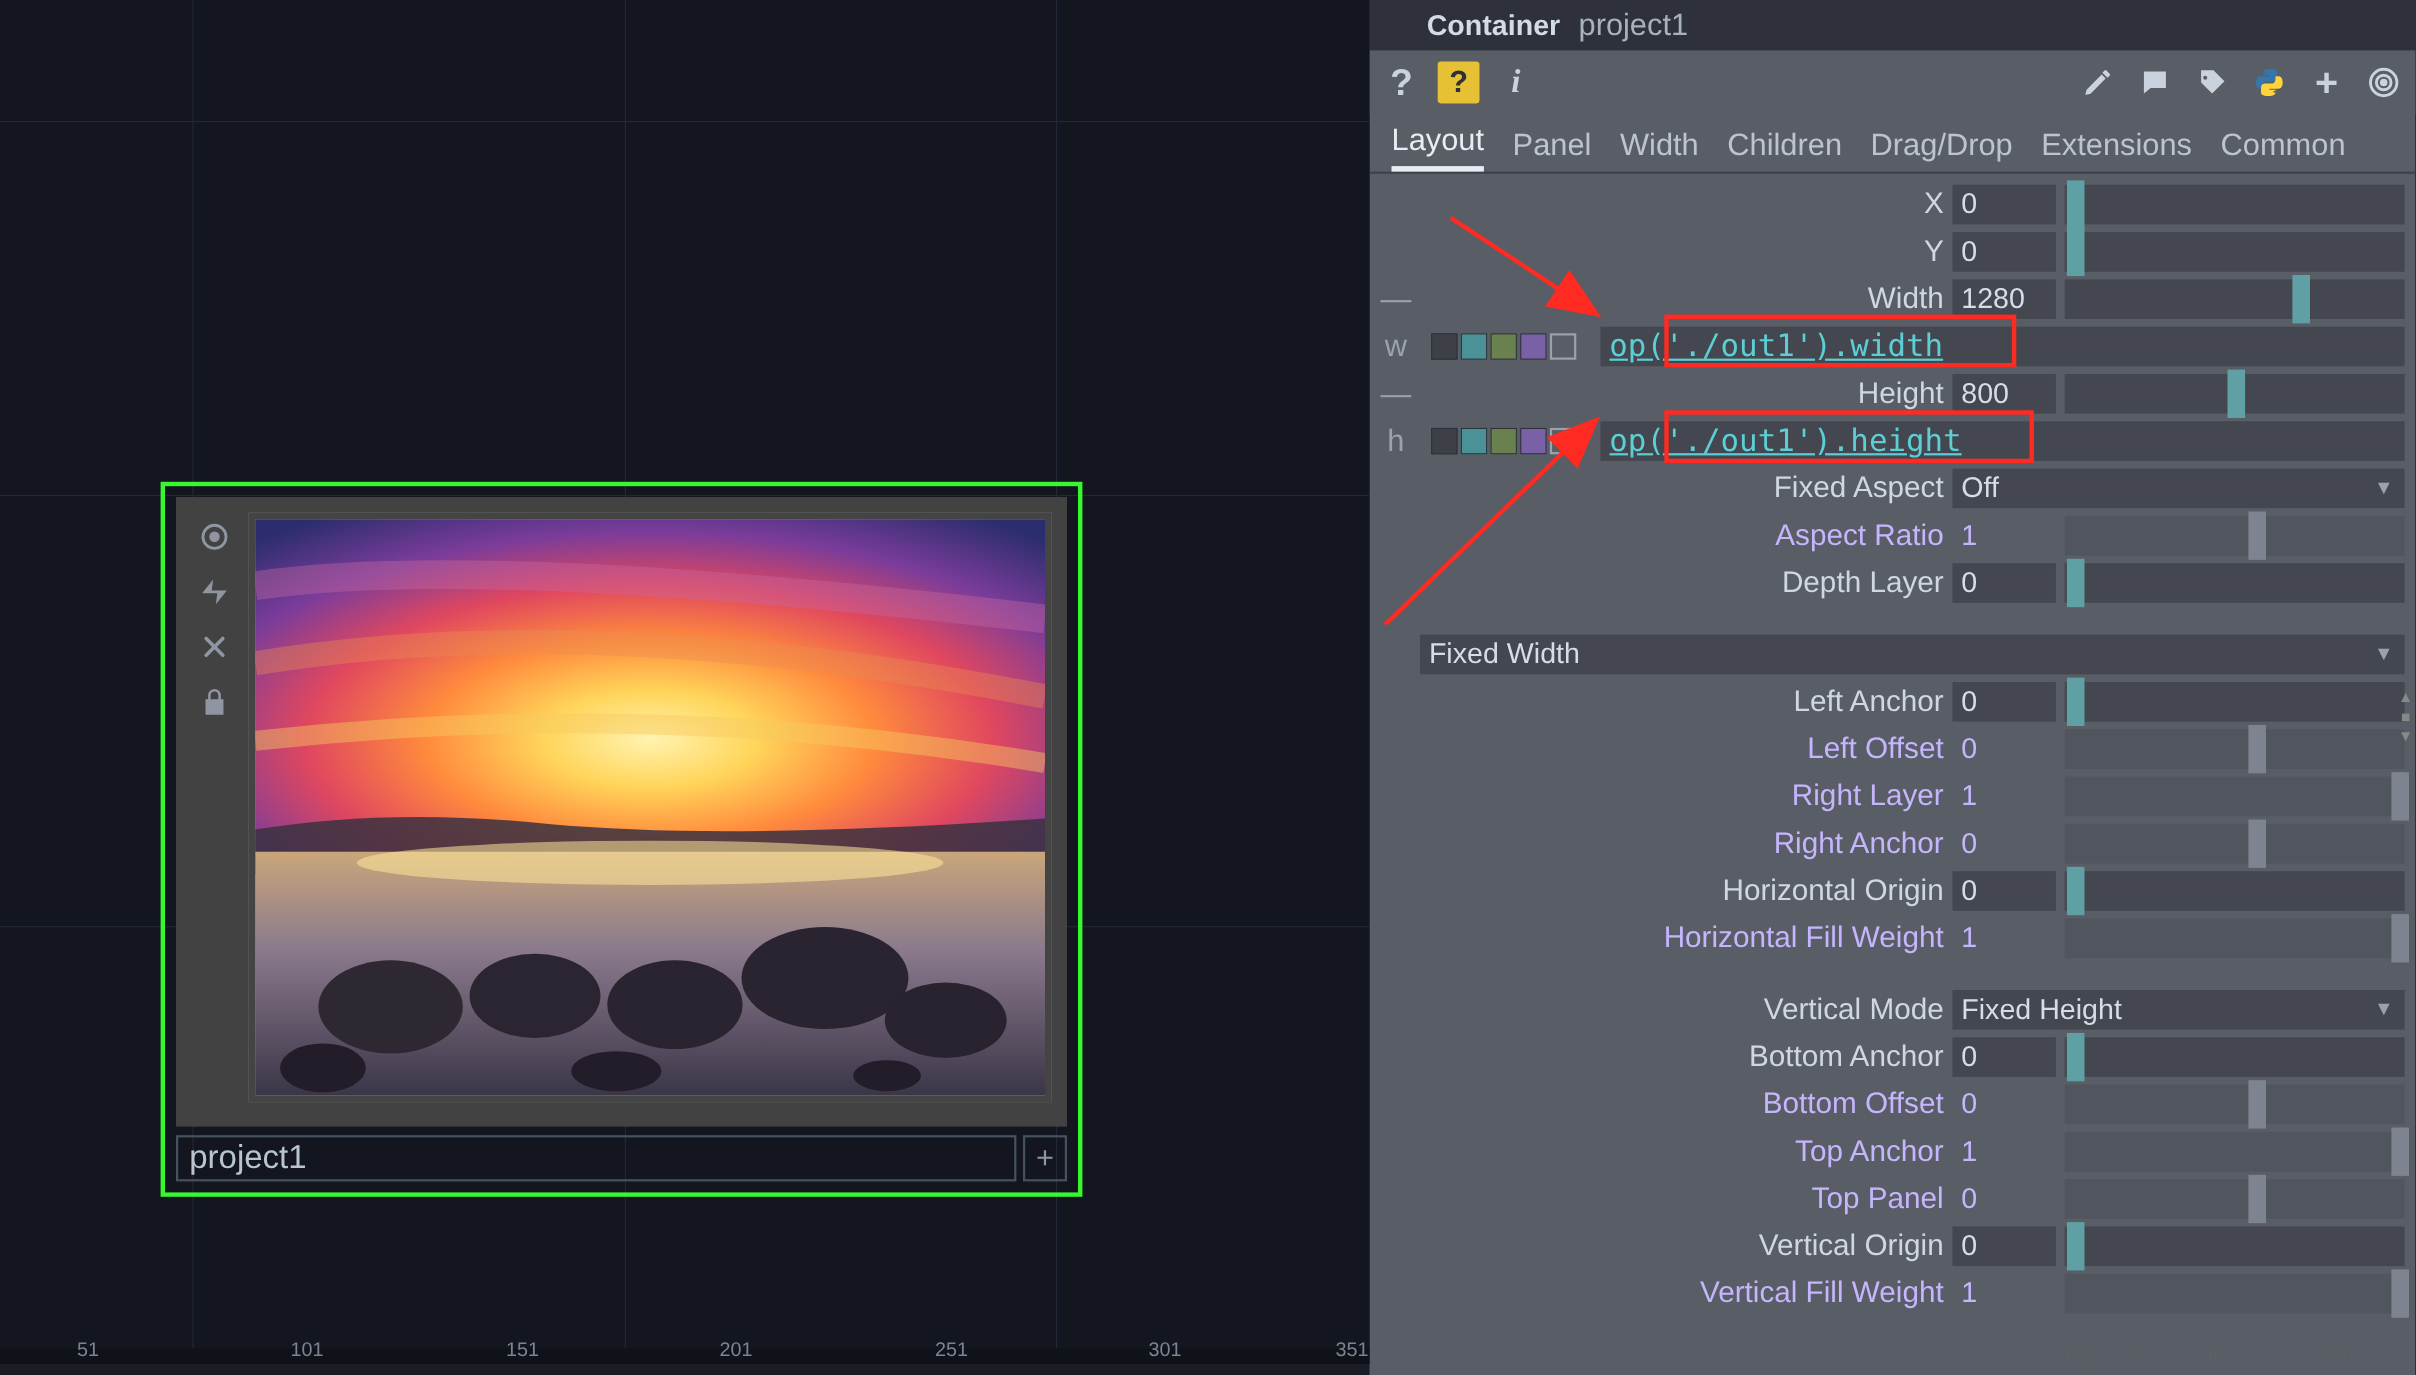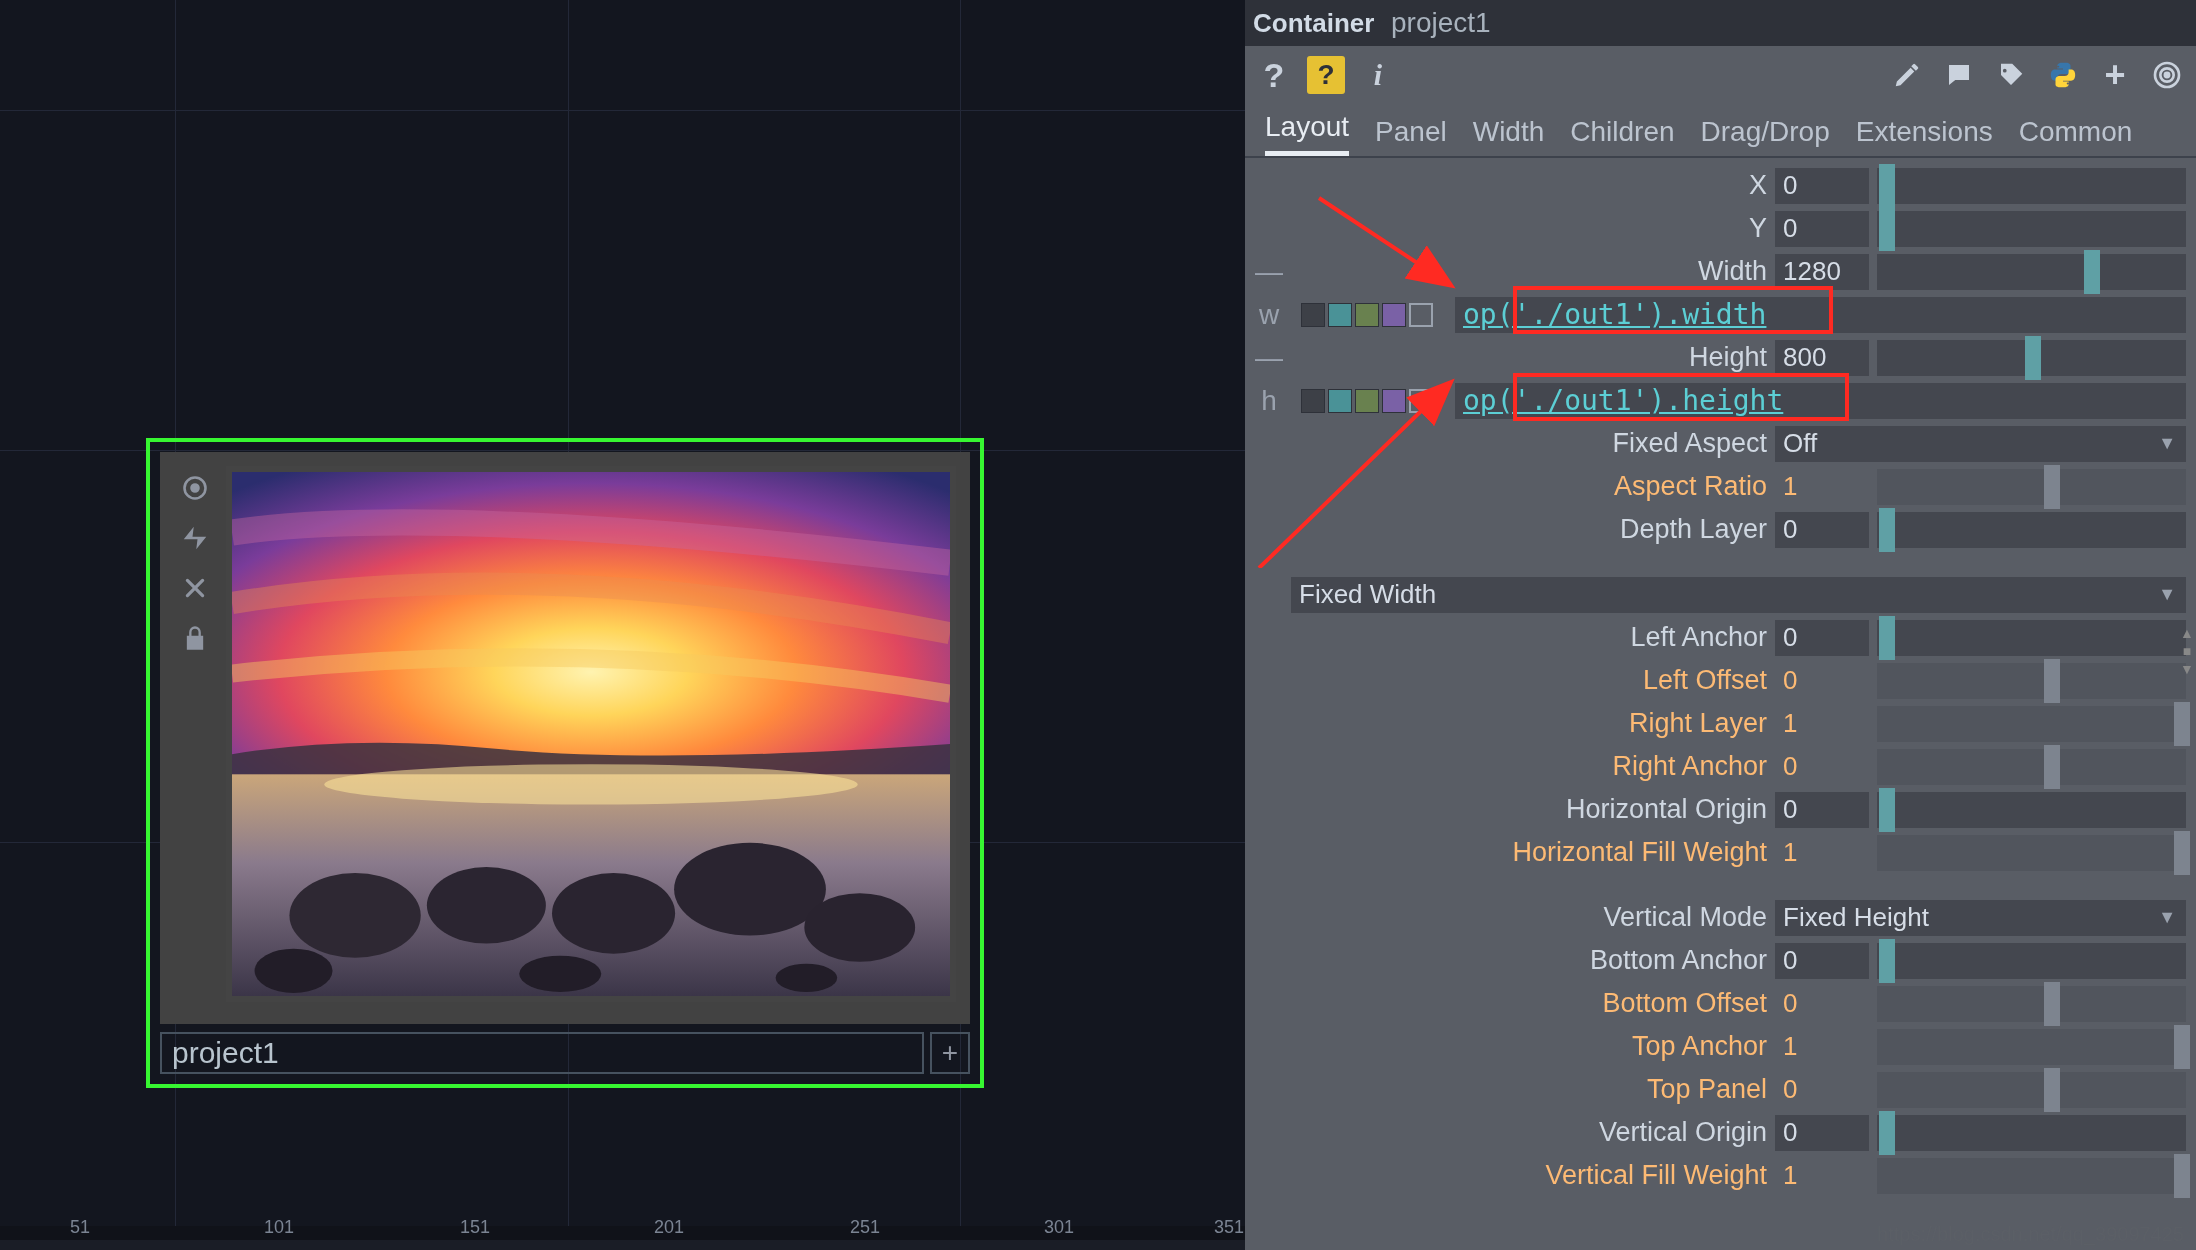--- a/index.html
+++ b/index.html
@@ -18,36 +18,36 @@
   .node-output { position: absolute; left: 62px; right: 10px; top: 10px; height: 536px; background: #888; border: 6px solid #444; }
   .sunset { width: 100%; height: 100%; }
   .node-footer { position: absolute; left: 10px; right: 10px; bottom: 10px; height: 42px; display: flex; gap: 6px; }
   .node-name { flex: 1; border: 2px solid #46525f; background: transparent; color: #b8c4ce; font-size: 30px; padding: 2px 10px; }
   .node-plus { width: 40px; border: 2px solid #46525f; color: #8f95a1; display: flex; align-items: center; justify-content: center; font-size: 28px; }
 
   .ruler { position: absolute; left: 0; right: 0; bottom: 0; height: 14px; background: #101219; display: flex; }
   .ruler .tick { position: absolute; bottom: 2px; color: #7b8493; font-size: 18px; }
 
   .props { flex: 1; background: #595d65; display: flex; flex-direction: column; font-size: 28px; color: #bfc8d3; }
-  .hdr-row { display: flex; align-items: center; height: 46px; background: #2e3139; }
+  .hdr-row { display: flex; align-items: center; height: 46px; background: #2e3139; padding-left: 44px; }
   .hdr-label { width: 120px; padding-left: 8px; color: #d2dbe6; font-weight: bold; font-size: 26px; }
   .hdr-name { flex: 1; color: #a8b2bd; font-size: 28px; padding-left: 26px; }
 
   .icon-row { display: flex; align-items: center; height: 58px; background: #595d65; padding: 0 10px; justify-content: space-between; }
   .icon-row .left, .icon-row .right { display: flex; align-items: center; gap: 14px; }
   .icon-row .pic, .icon-row .glyph { width: 38px; height: 38px; display: flex; align-items: center; justify-content: center; color: #cad2dd; }
   .icon-row .yellow-help { background: #e6c133; color: #2e3139; font-weight: bold; border-radius: 3px; font-size: 28px; }
 
   .tabs { display: flex; gap: 26px; padding: 6px 20px 0 20px; height: 54px; align-items: flex-end; border-bottom: 2px solid #3d424c; }
   .tab { color: #bcc4cf; font-size: 28px; padding-bottom: 8px; cursor: pointer; }
   .tab.active { color: #e8edf3; border-bottom: 5px solid #e8edf3; }
 
   .params { flex: 1; overflow: hidden; padding-top: 6px; position: relative; }
   .prow { display: flex; align-items: center; height: 43px; gap: 8px; padding: 0 10px; position: relative; }
-  .prow.dim .plabel, .prow.dim .readval { color: #fdba74; }
+  .prow.dim .plabel, .prow.dim .readval { color: #c4b5fd; }
   .lgutter { width: 28px; text-align: center; color: #9aa2ae; }
   .mode-swatches { display: flex; gap: 3px; margin-left: 10px; }
   .sw { width: 24px; height: 24px; border: 1px solid #2e3139; }
   .sw.teal { background: #4a9297; }
   .sw.green { background: #69814f; }
   .sw.purple { background: #7a61a6; }
   .sw.outline { background: transparent; border: 2px solid #9aa2ae; }
   .sw.dark { background: #3d4047; }
   .plabel { width: 316px; text-align: right; color: #cfd7e1; font-size: 27px; }
   .plabel.wide { width: 476px; }

